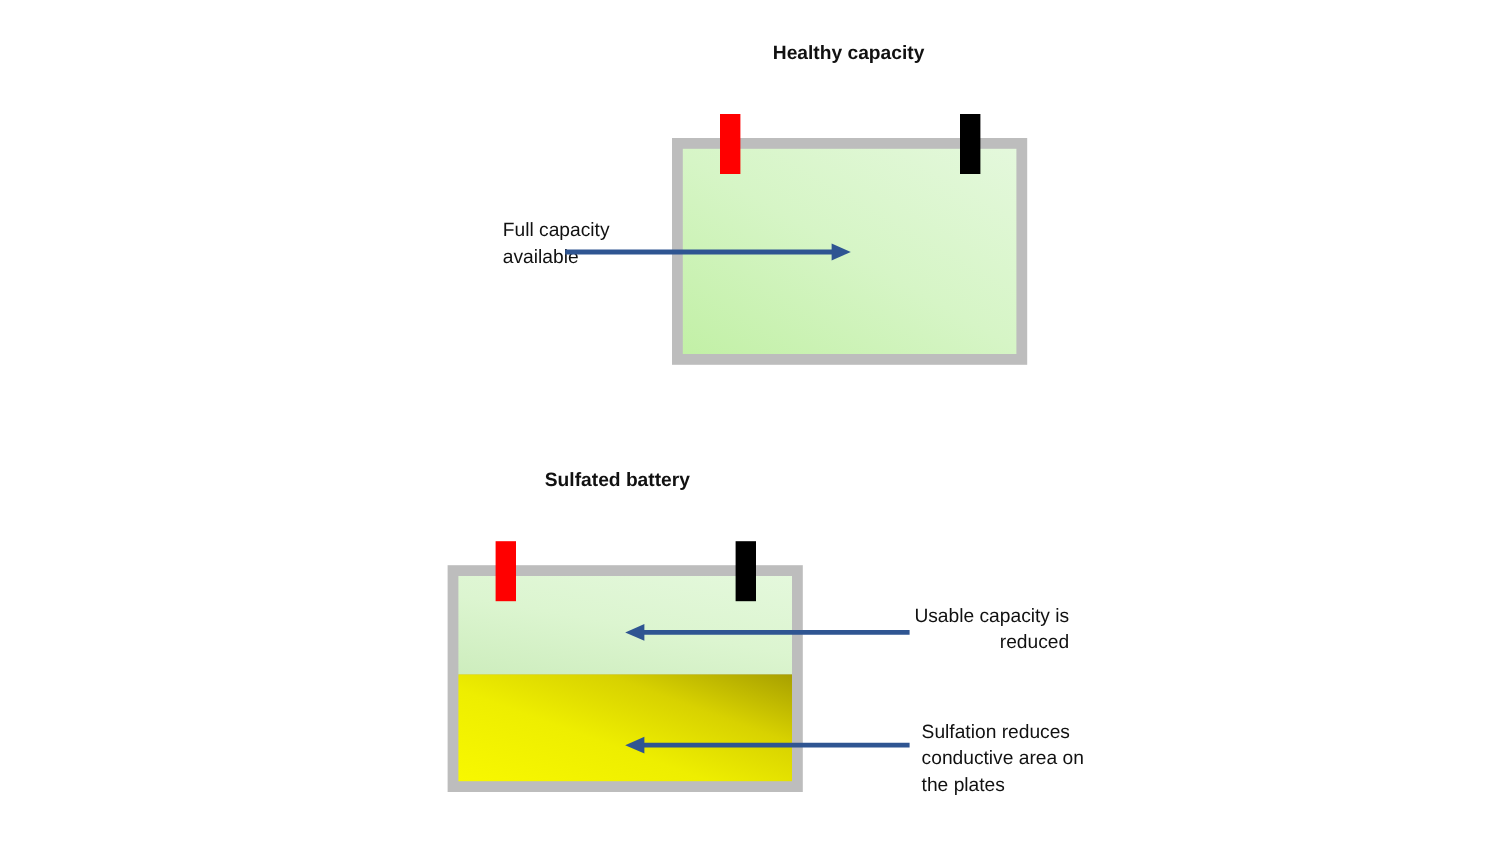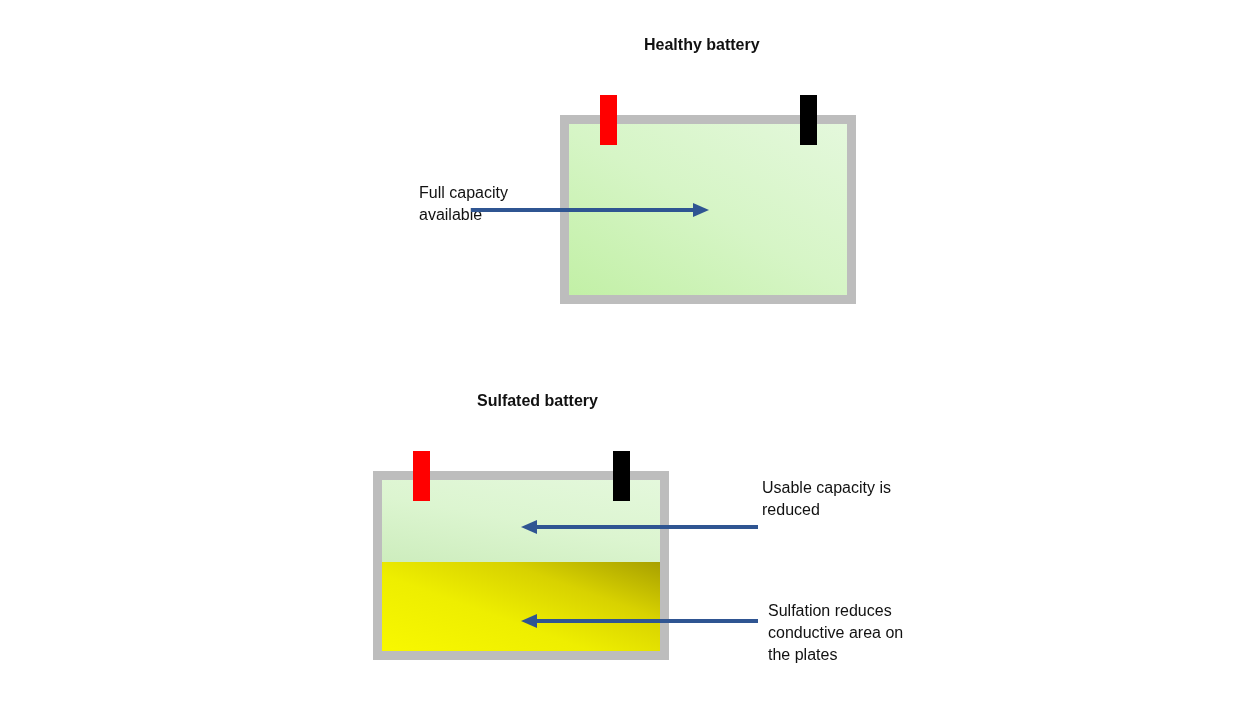--- a/index.html
+++ b/index.html
@@ -7,41 +7,41 @@
   .title{position:absolute;font-weight:bold;font-size:16px;white-space:nowrap;}
   .label{position:absolute;font-size:16px;line-height:22px;white-space:pre-line;}
   .battery{position:absolute;background:#bdbdbd;box-sizing:border-box;}
   .terminal{position:absolute;width:17px;height:50px;}
   .cell{position:absolute;}
   svg.arrows{position:absolute;left:0;top:0;}
 </style>
 </head>
 <body>
 
-<div class="title" style="left:644px;top:36px;">Healthy battery</div>
+<div class="title" style="left:644px;top:36px;">Healthy capacity</div>
 
 <div class="battery" style="left:560px;top:115px;width:296px;height:189px;">
   <div class="cell" style="left:9px;top:9px;right:9px;bottom:9px;background:linear-gradient(30deg,#c2f0a6 0%,#d6f5c6 50%,#e4f8dc 100%);"></div>
 </div>
 <div class="terminal" style="left:600px;top:95px;background:#ff0000;"></div>
 <div class="terminal" style="left:800px;top:95px;background:#000000;"></div>
 
 <div class="label" style="left:376px;top:182px;margin-left:43px;">Full capacity
 available</div>
 
-<div class="title" style="left:454px;top:392px;margin-left:23px;">Sulfated battery</div>
+<div class="title" style="left:454px;top:392px;">Sulfated battery</div>
 
 <div class="battery" style="left:373px;top:471px;width:296px;height:189px;">
   <div class="cell" style="left:9px;top:9px;right:9px;height:82px;background:linear-gradient(10deg,#cdedbd 0%,#dcf5d0 50%,#e4f8dc 100%);"></div>
   <div class="cell" style="left:9px;top:91px;right:9px;bottom:9px;background:linear-gradient(200deg,#a8a000 0%,#d8d200 30%,#eeee00 60%,#f8f800 100%);"></div>
 </div>
 <div class="terminal" style="left:413px;top:451px;background:#ff0000;"></div>
 <div class="terminal" style="left:613px;top:451px;background:#000000;"></div>
 
-<div class="label" style="left:762px;top:477px;">Usable capacity is
+<div class="label" style="left:762px;top:503px;text-align:right;">Usable capacity is
 reduced</div>
 <div class="label" style="left:768px;top:588px;margin-top:12px;">Sulfation reduces
 conductive area on
 the plates</div>
 
 <svg class="arrows" width="1254" height="706">
   <g>
     <line x1="471" y1="210" x2="695" y2="210" stroke="#2f5592" stroke-width="4"></line>
     <polygon points="693,203 709,210 693,217" fill="#2f5592"></polygon>
   </g>

